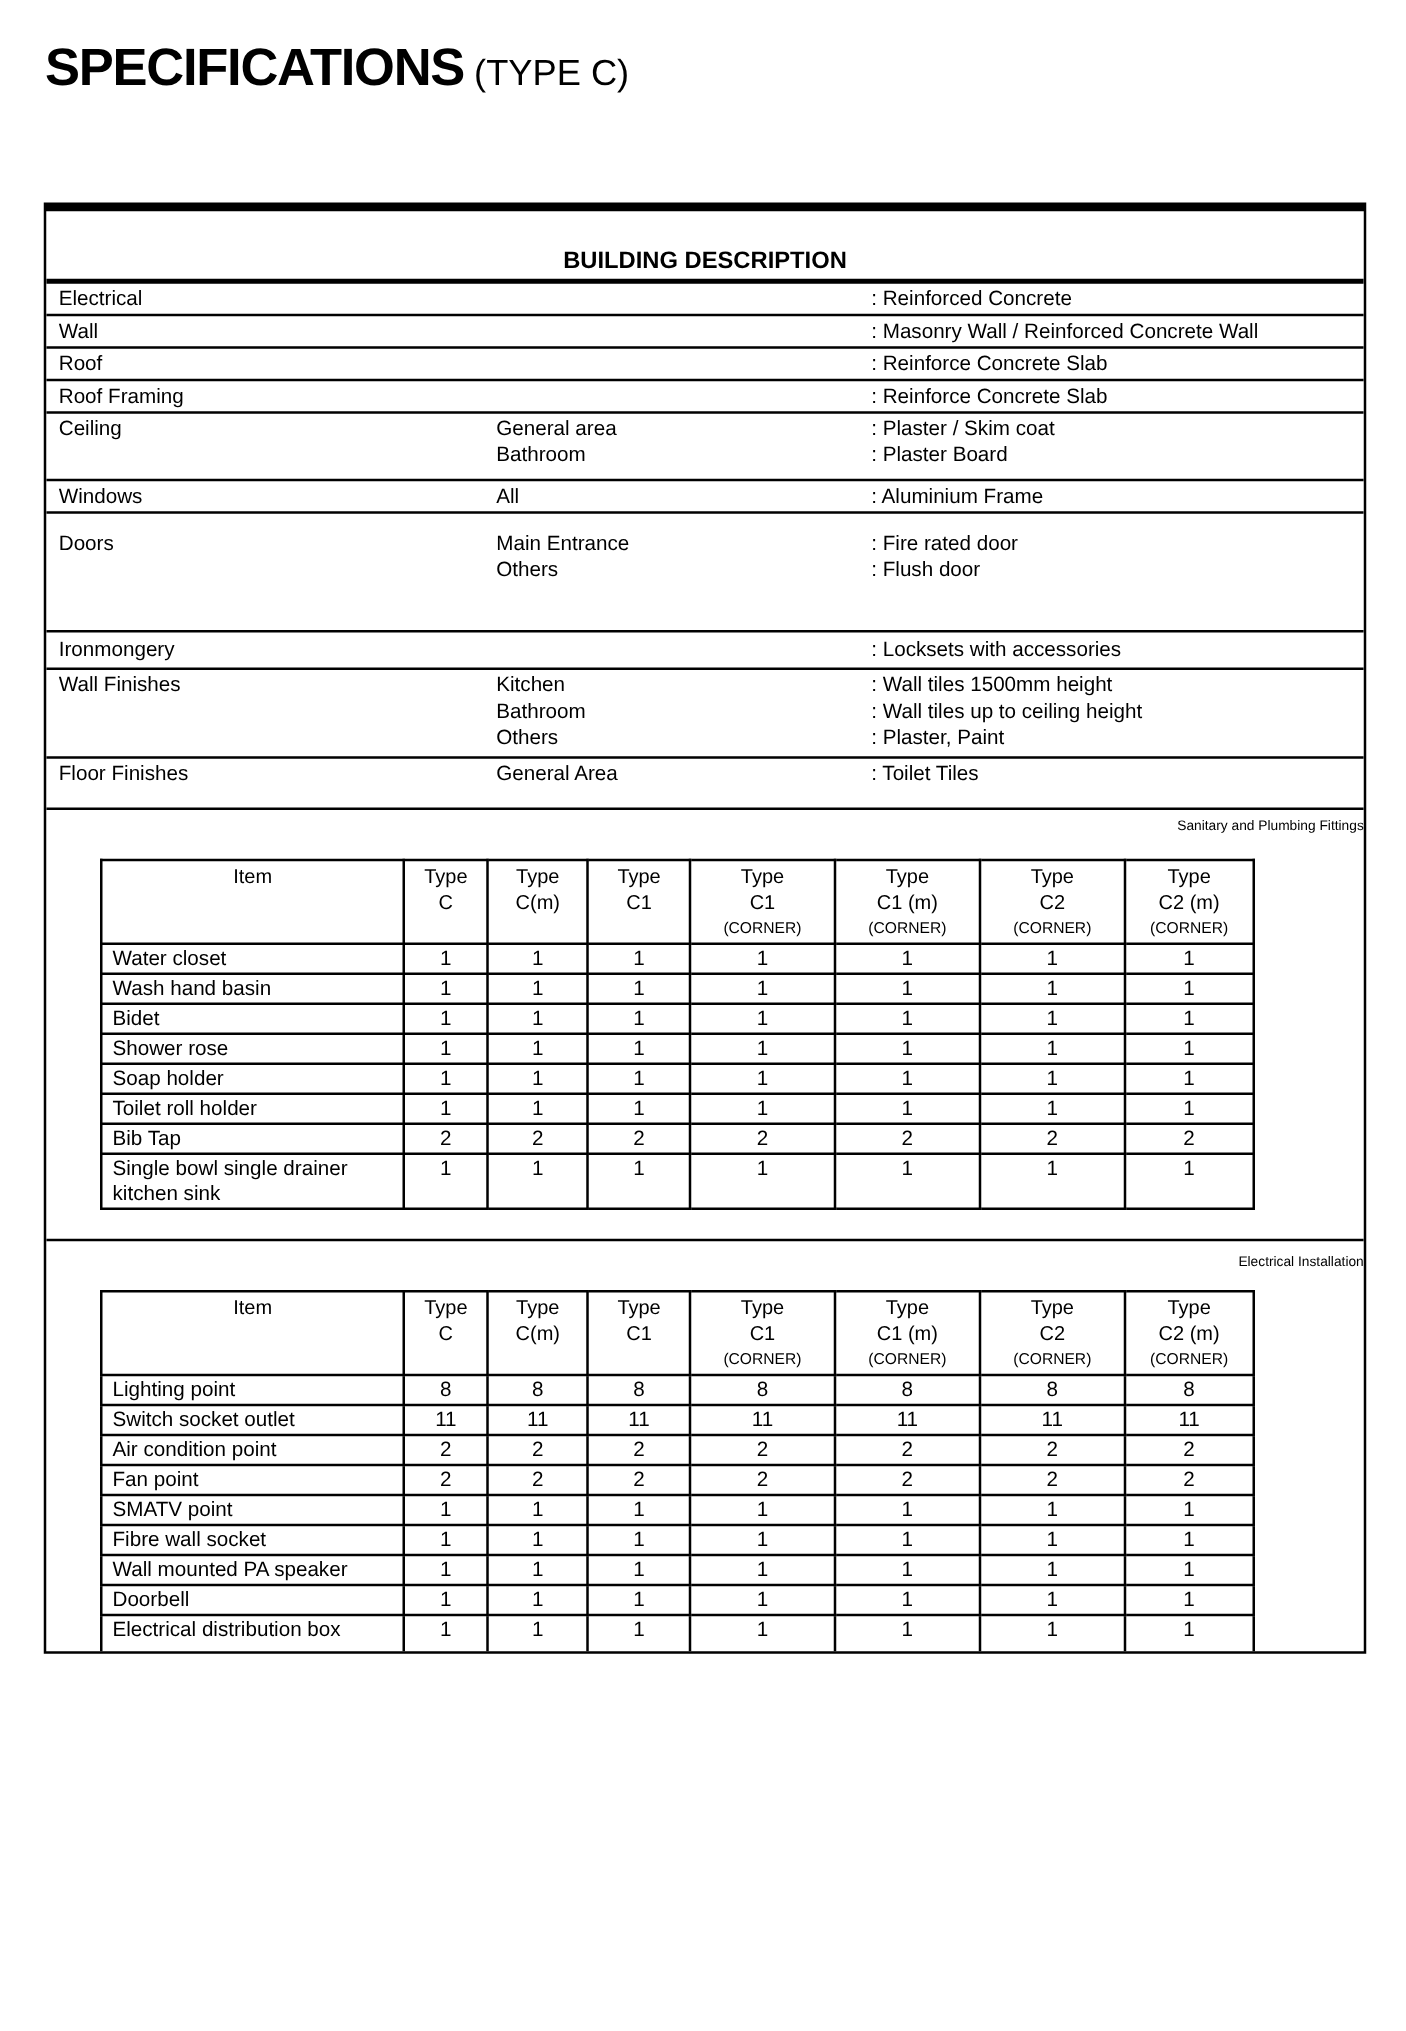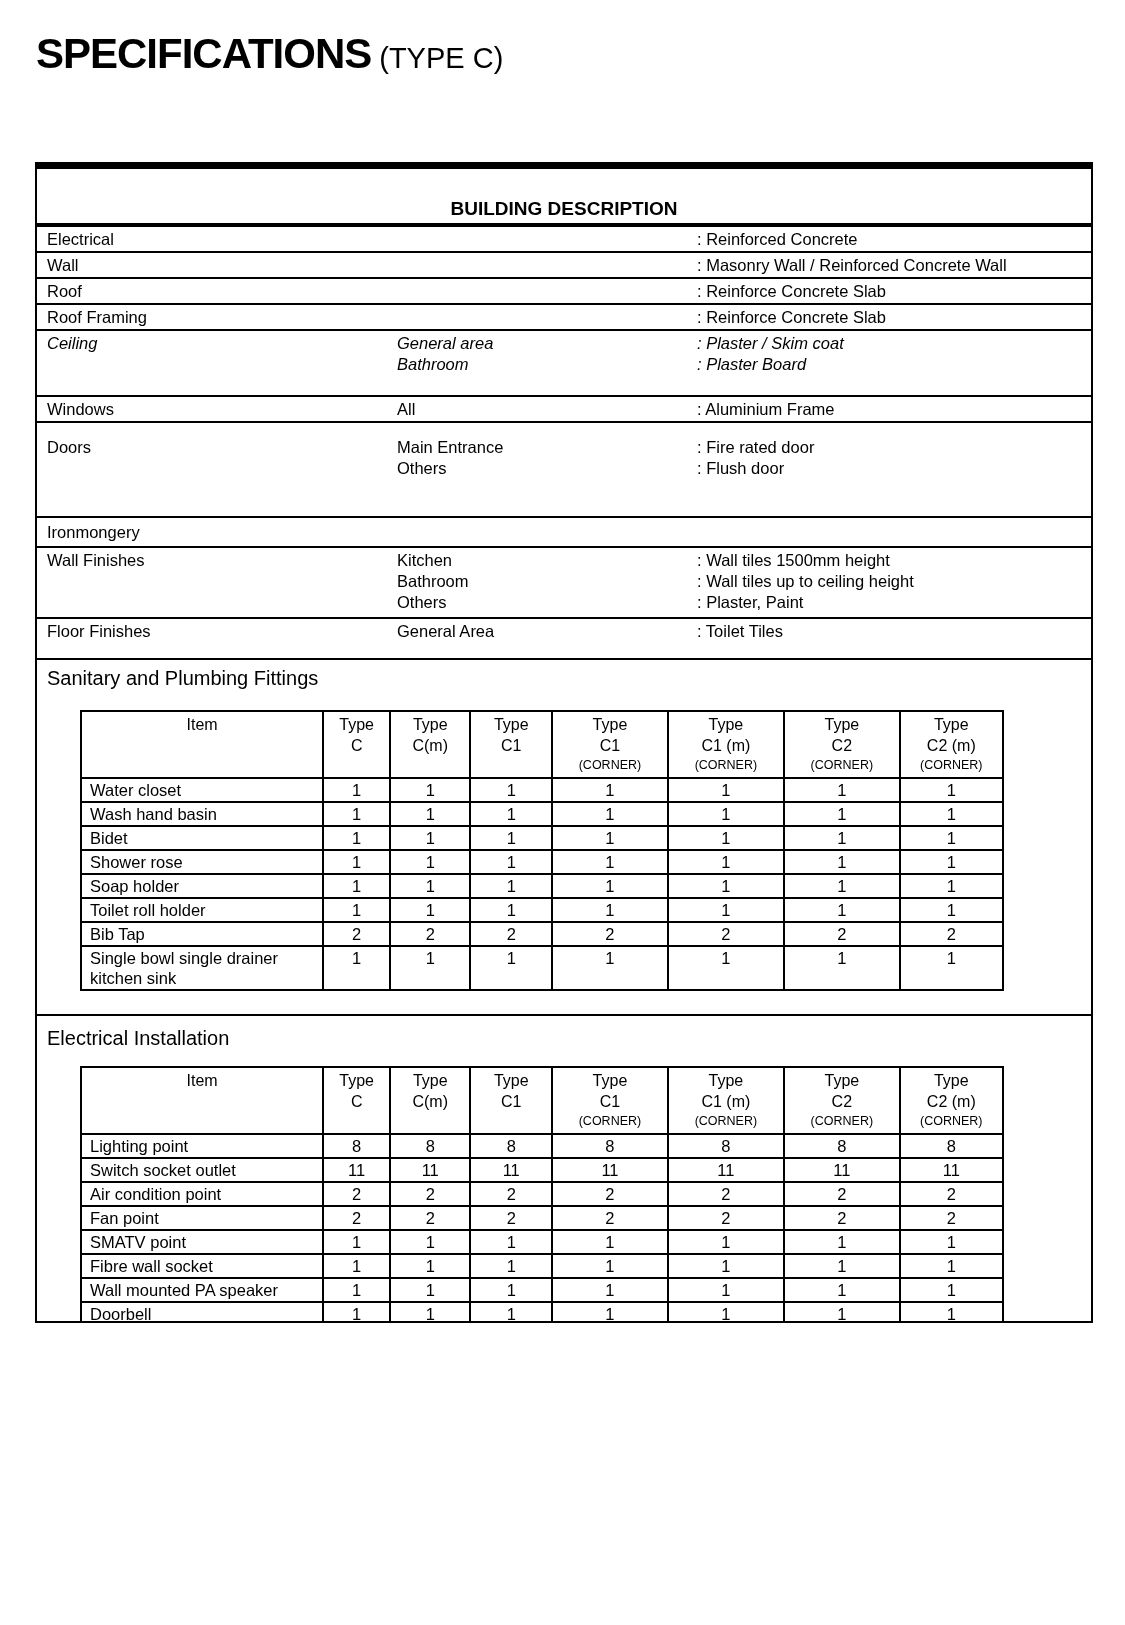--- a/index.html
+++ b/index.html
@@ -17,31 +17,31 @@
     position:absolute; left:35px; top:162px; width:1058px; height:1161px;
     border:2px solid #000; border-top:7px solid #000; overflow:hidden;
   }
 
   .bd-header {
     padding:29px 0 3px 0; text-align:center;
     font-weight:700; font-size:19px; border-bottom:4px solid #000;
   }
 
   .bd-row { border-bottom:2px solid #000; padding:2px 0 1px 0; font-size:16.5px; line-height:21px; }
-  .bd-row:nth-child(5) { padding-bottom:20px;font-style:italic; }           
+  .bd-row:nth-child(5) { padding-bottom:8px; }           
   .bd-row:nth-child(7) { padding-bottom:37px;margin-top:12px; }          
   .bd-row:nth-child(8) { padding:4px 0 3px 0; }          
   .bd-row:nth-child(9) { padding-bottom:4px; }           
   .bd-row:nth-child(10){ padding-bottom:16px; }          
   .bd-line { display:flex; }
   .bd-label { width:360px; padding-left:10px; flex:none; }
   .bd-area  { width:300px; flex:none; }
   .bd-value { flex:1; padding-right:4px; }
 
-  .section-title { font-size:20px; padding-left:10px; }
+  .section-title { font-size:11px; padding-left:10px;text-align:right; }
   .sanitary-section { padding-top:7px; padding-bottom:23px; border-bottom:2px solid #000; }
   .electrical-section { padding-top:11px; padding-bottom:24px; }
 
   .spec-table {
     border-collapse:collapse; table-layout:fixed;
     width:924px; margin:20px 0 0 43px;
     font-size:16.5px;
   }
   .electrical-section .spec-table { margin-top:16px; }
   .spec-table th, .spec-table td { border:2px solid #000; }
@@ -131,20 +131,21 @@
         <div class="bd-line">
           <div class="bd-label"></div>
           <div class="bd-area">Others</div>
           <div class="bd-value">: Flush door</div>
         </div>
       </div>
       <div class="bd-row">
         <div class="bd-line">
           <div class="bd-label">Ironmongery</div>
           <div class="bd-area"></div>
+          <div class="bd-value">: Locksets with accessories</div>
         </div>
       </div>
       <div class="bd-row">
         <div class="bd-line">
           <div class="bd-label">Wall Finishes</div>
           <div class="bd-area">Kitchen</div>
           <div class="bd-value">: Wall tiles 1500mm height</div>
         </div>
         <div class="bd-line">
           <div class="bd-label"></div>

